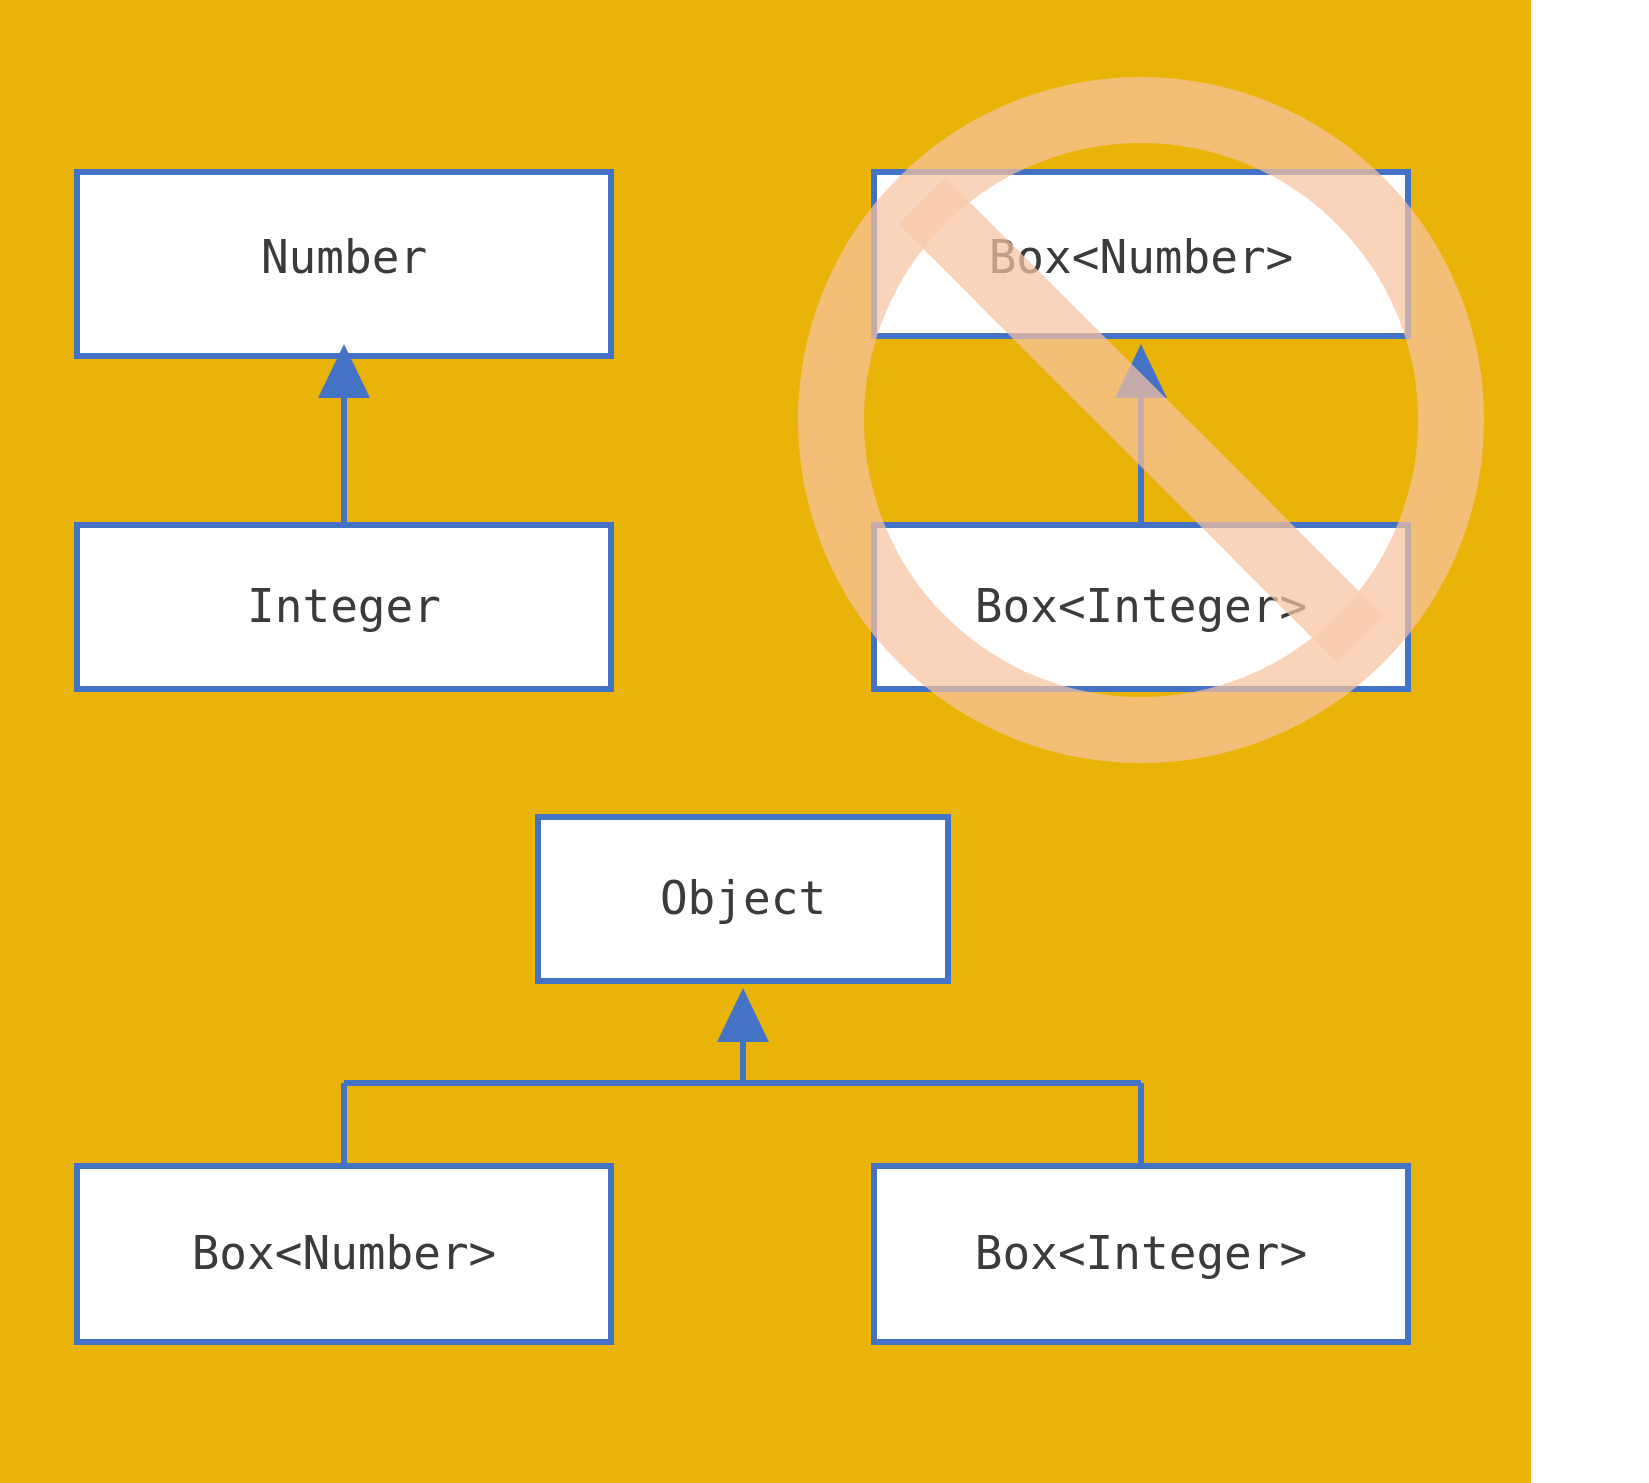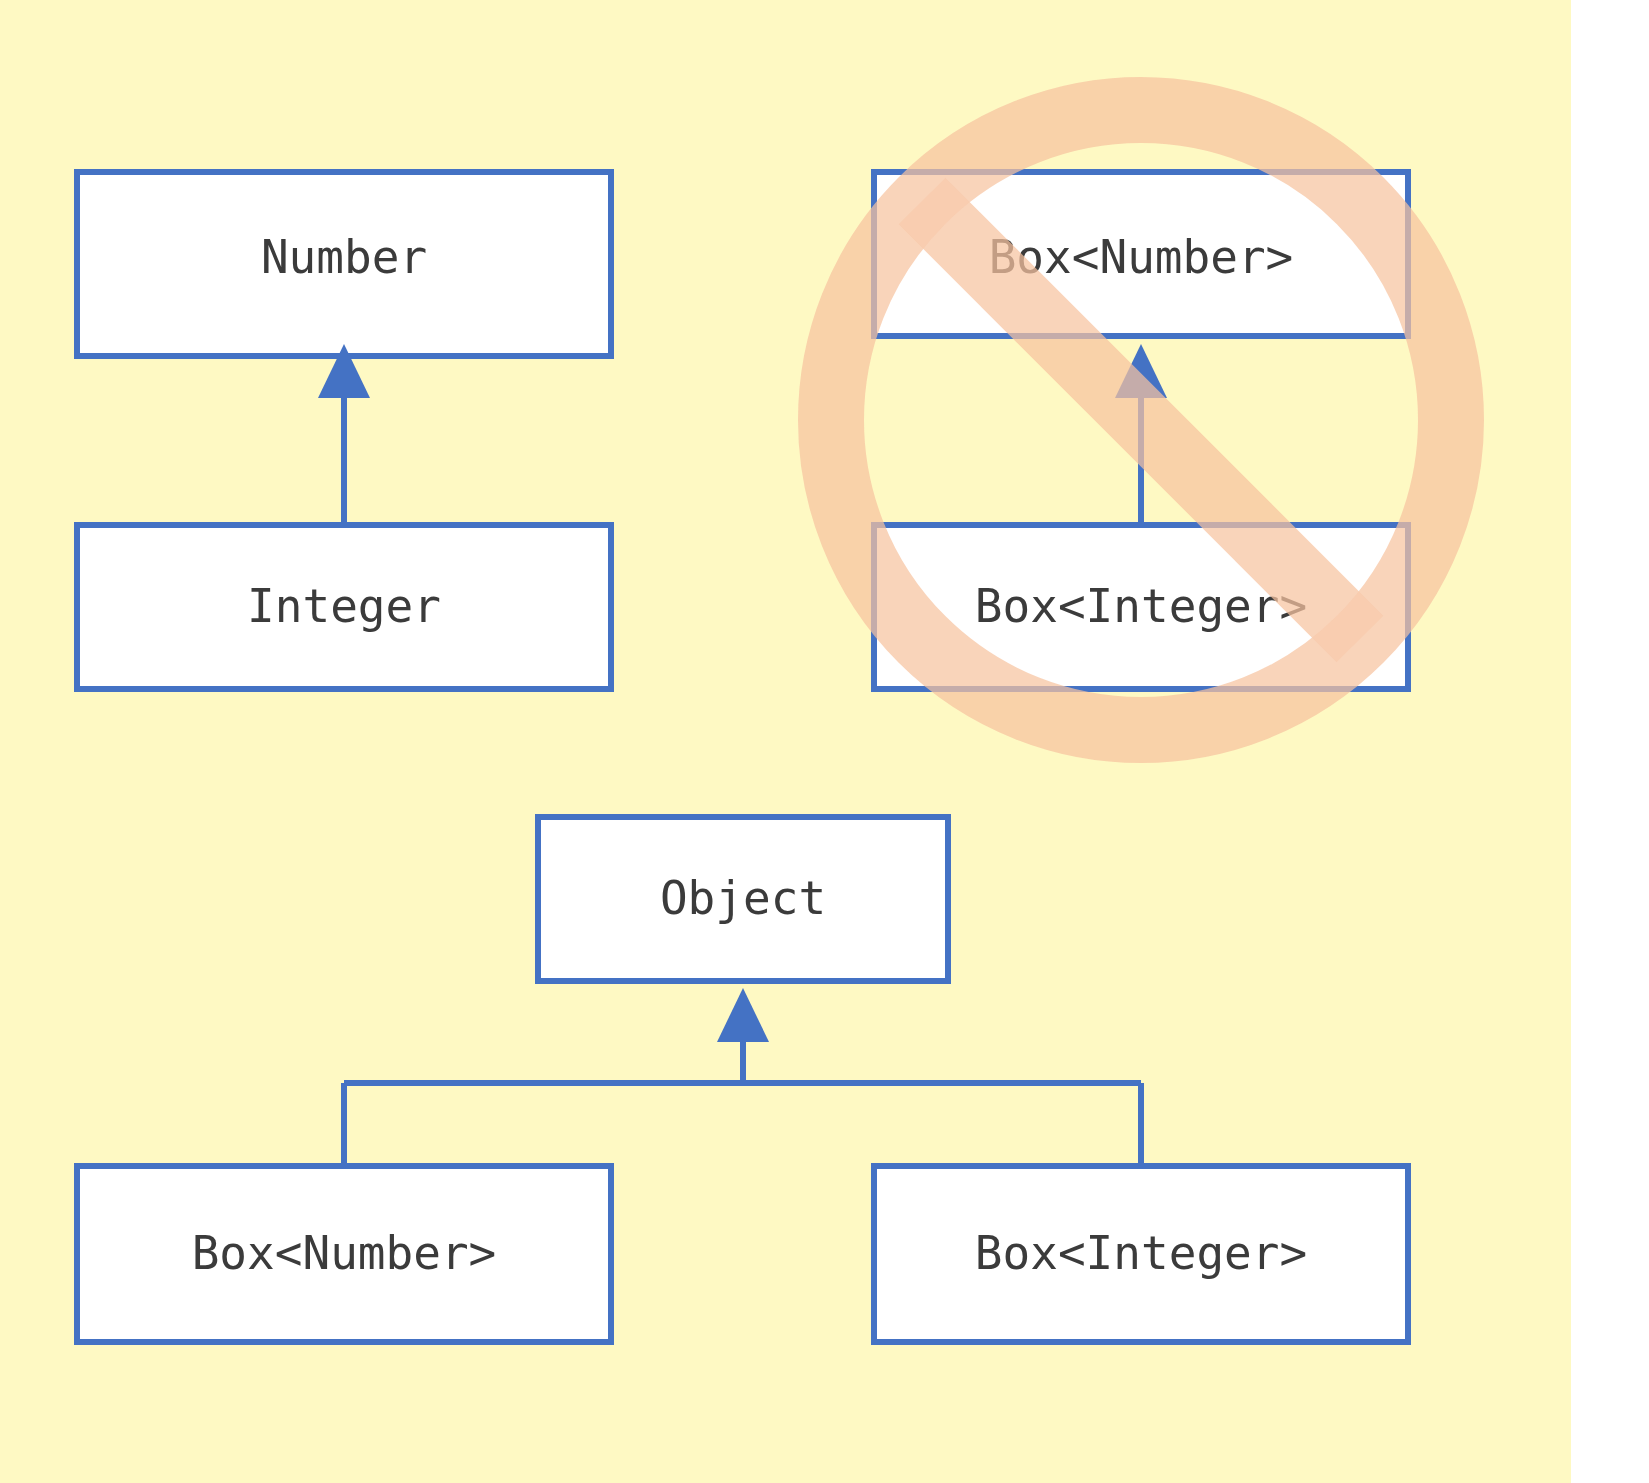--- a/index.html
+++ b/index.html
@@ -10,22 +10,21 @@
   body {
     width: 1649px;
     height: 1483px;
     font-family: "DejaVu Sans Mono", "Liberation Mono", monospace;
     overflow: hidden;
   }
   #diagram-root {
     position: relative;
     width: 1531px;
     height: 1483px;
-    background: #fef9c3;
-    padding-left: 40px;
+    background: #eab308;
   }
   svg.layer {
     position: absolute;
     top: 0;
     left: 0;
     width: 1649px;
     height: 1483px;
   }
   .uml-box {
     fill: #ffffff;

